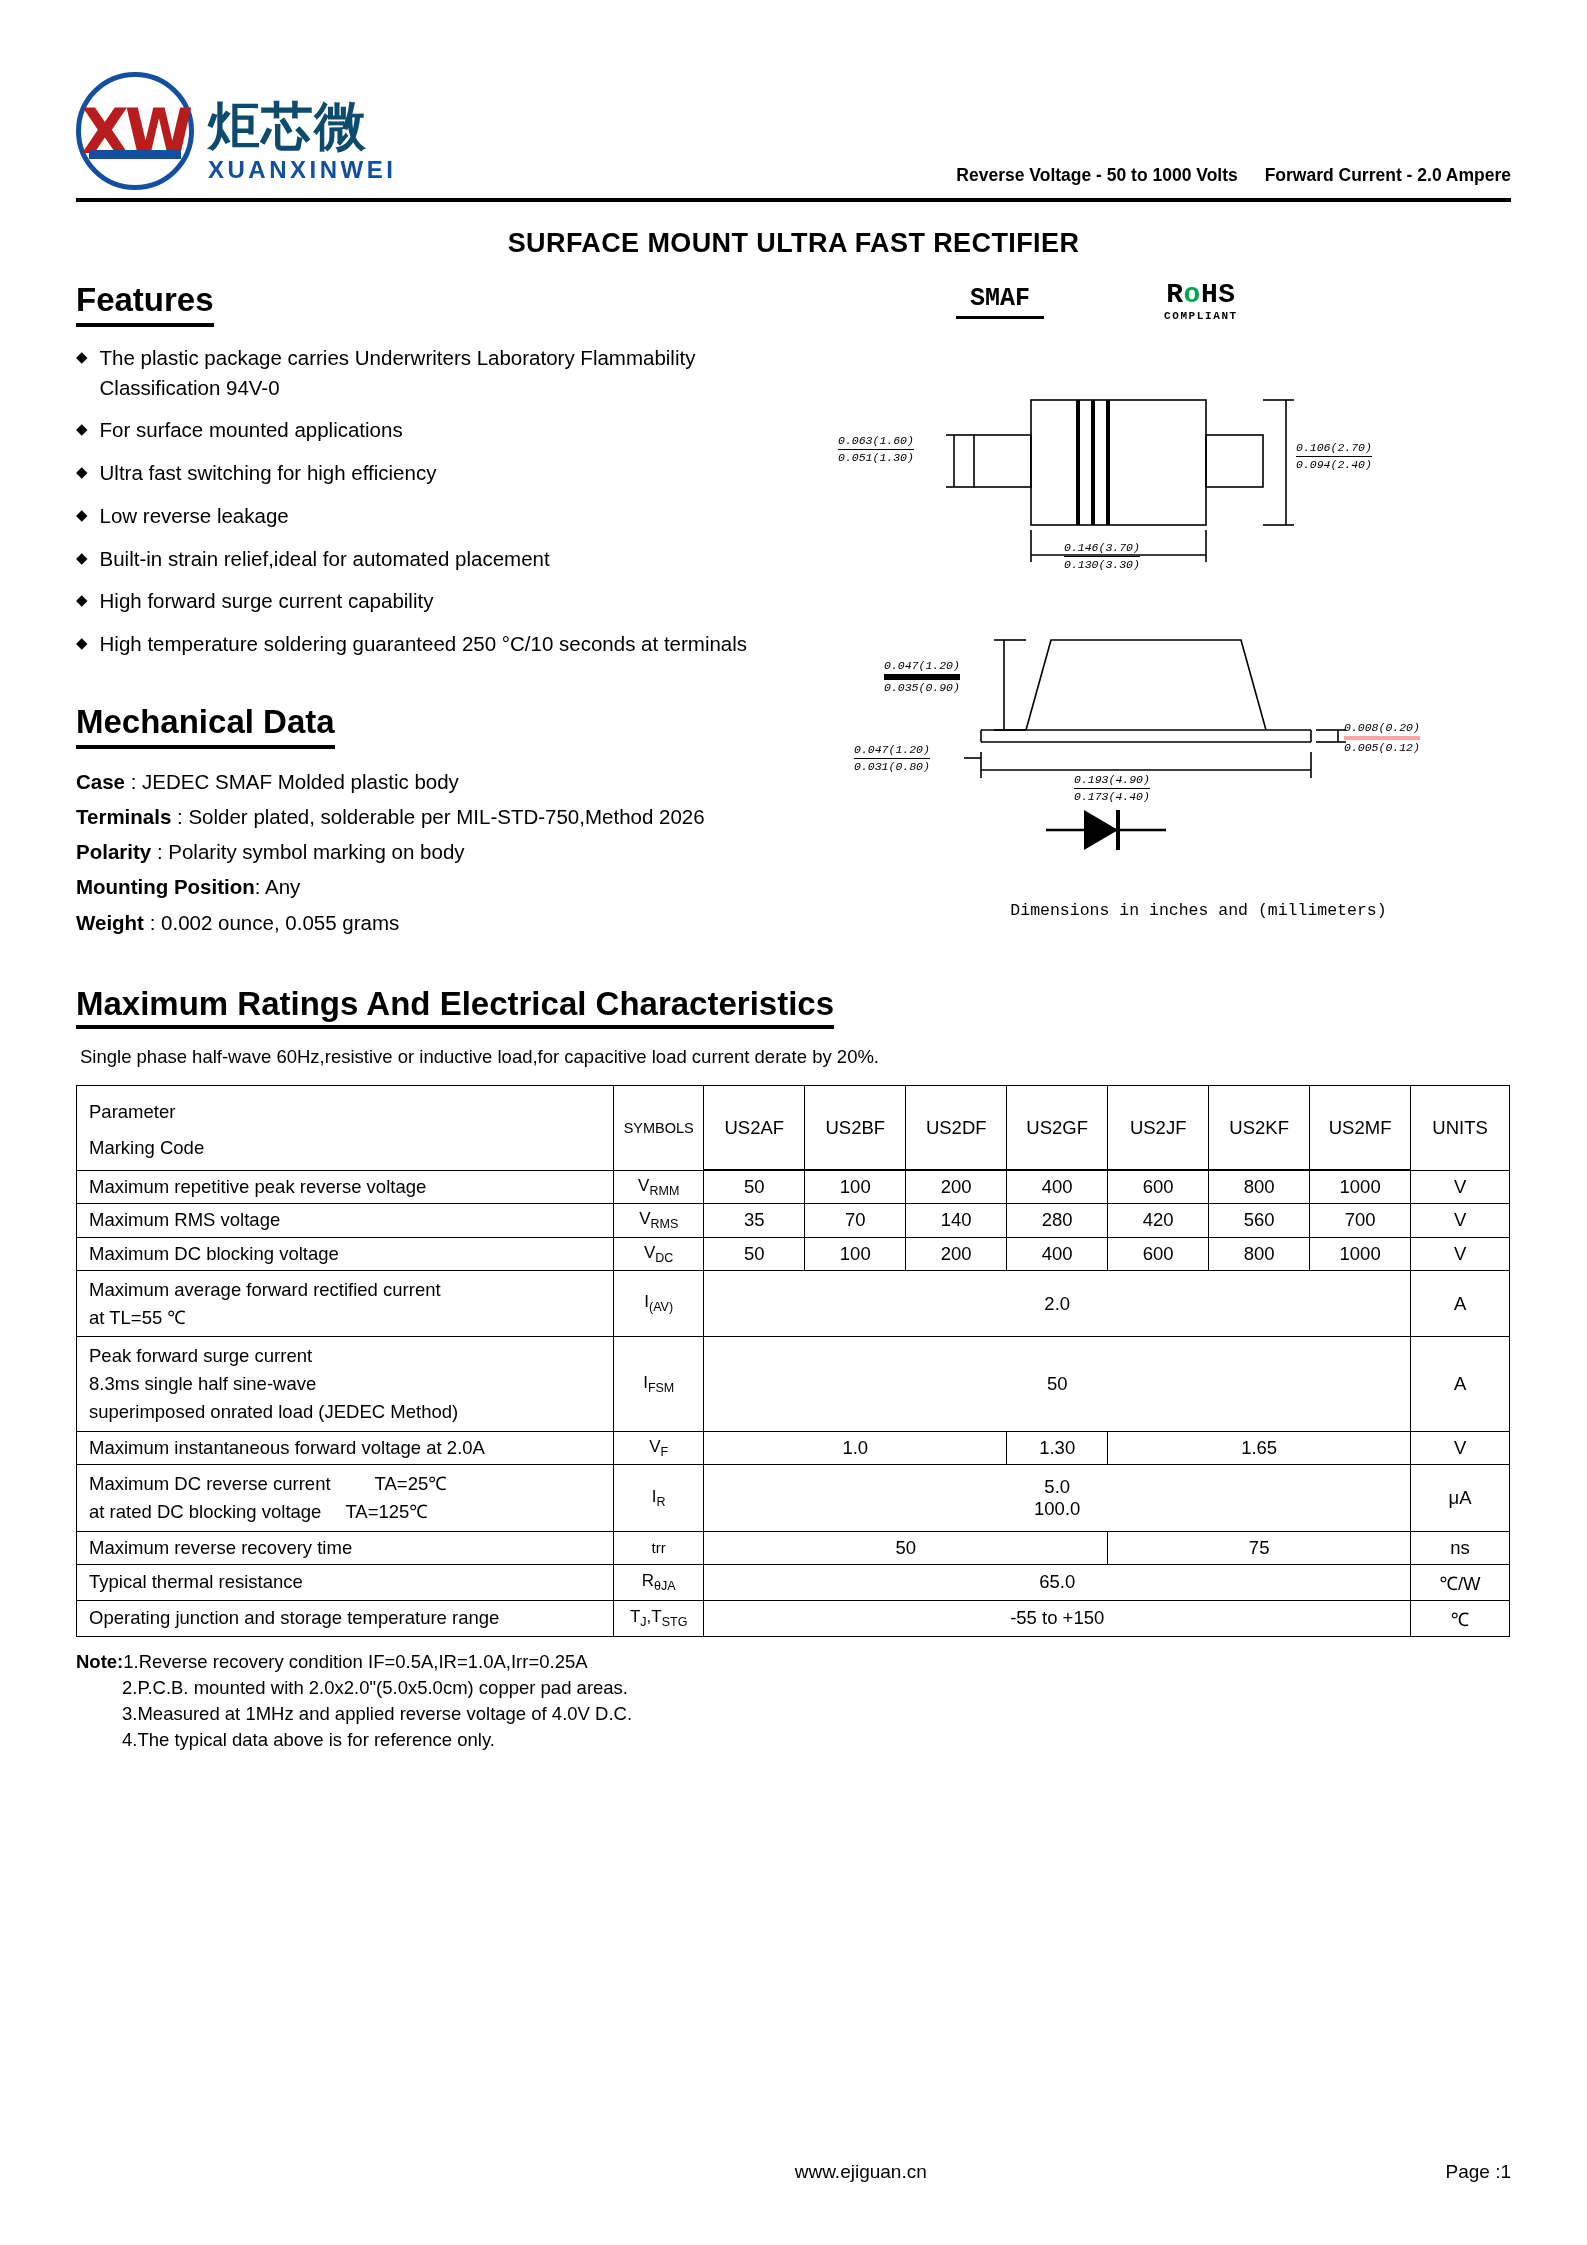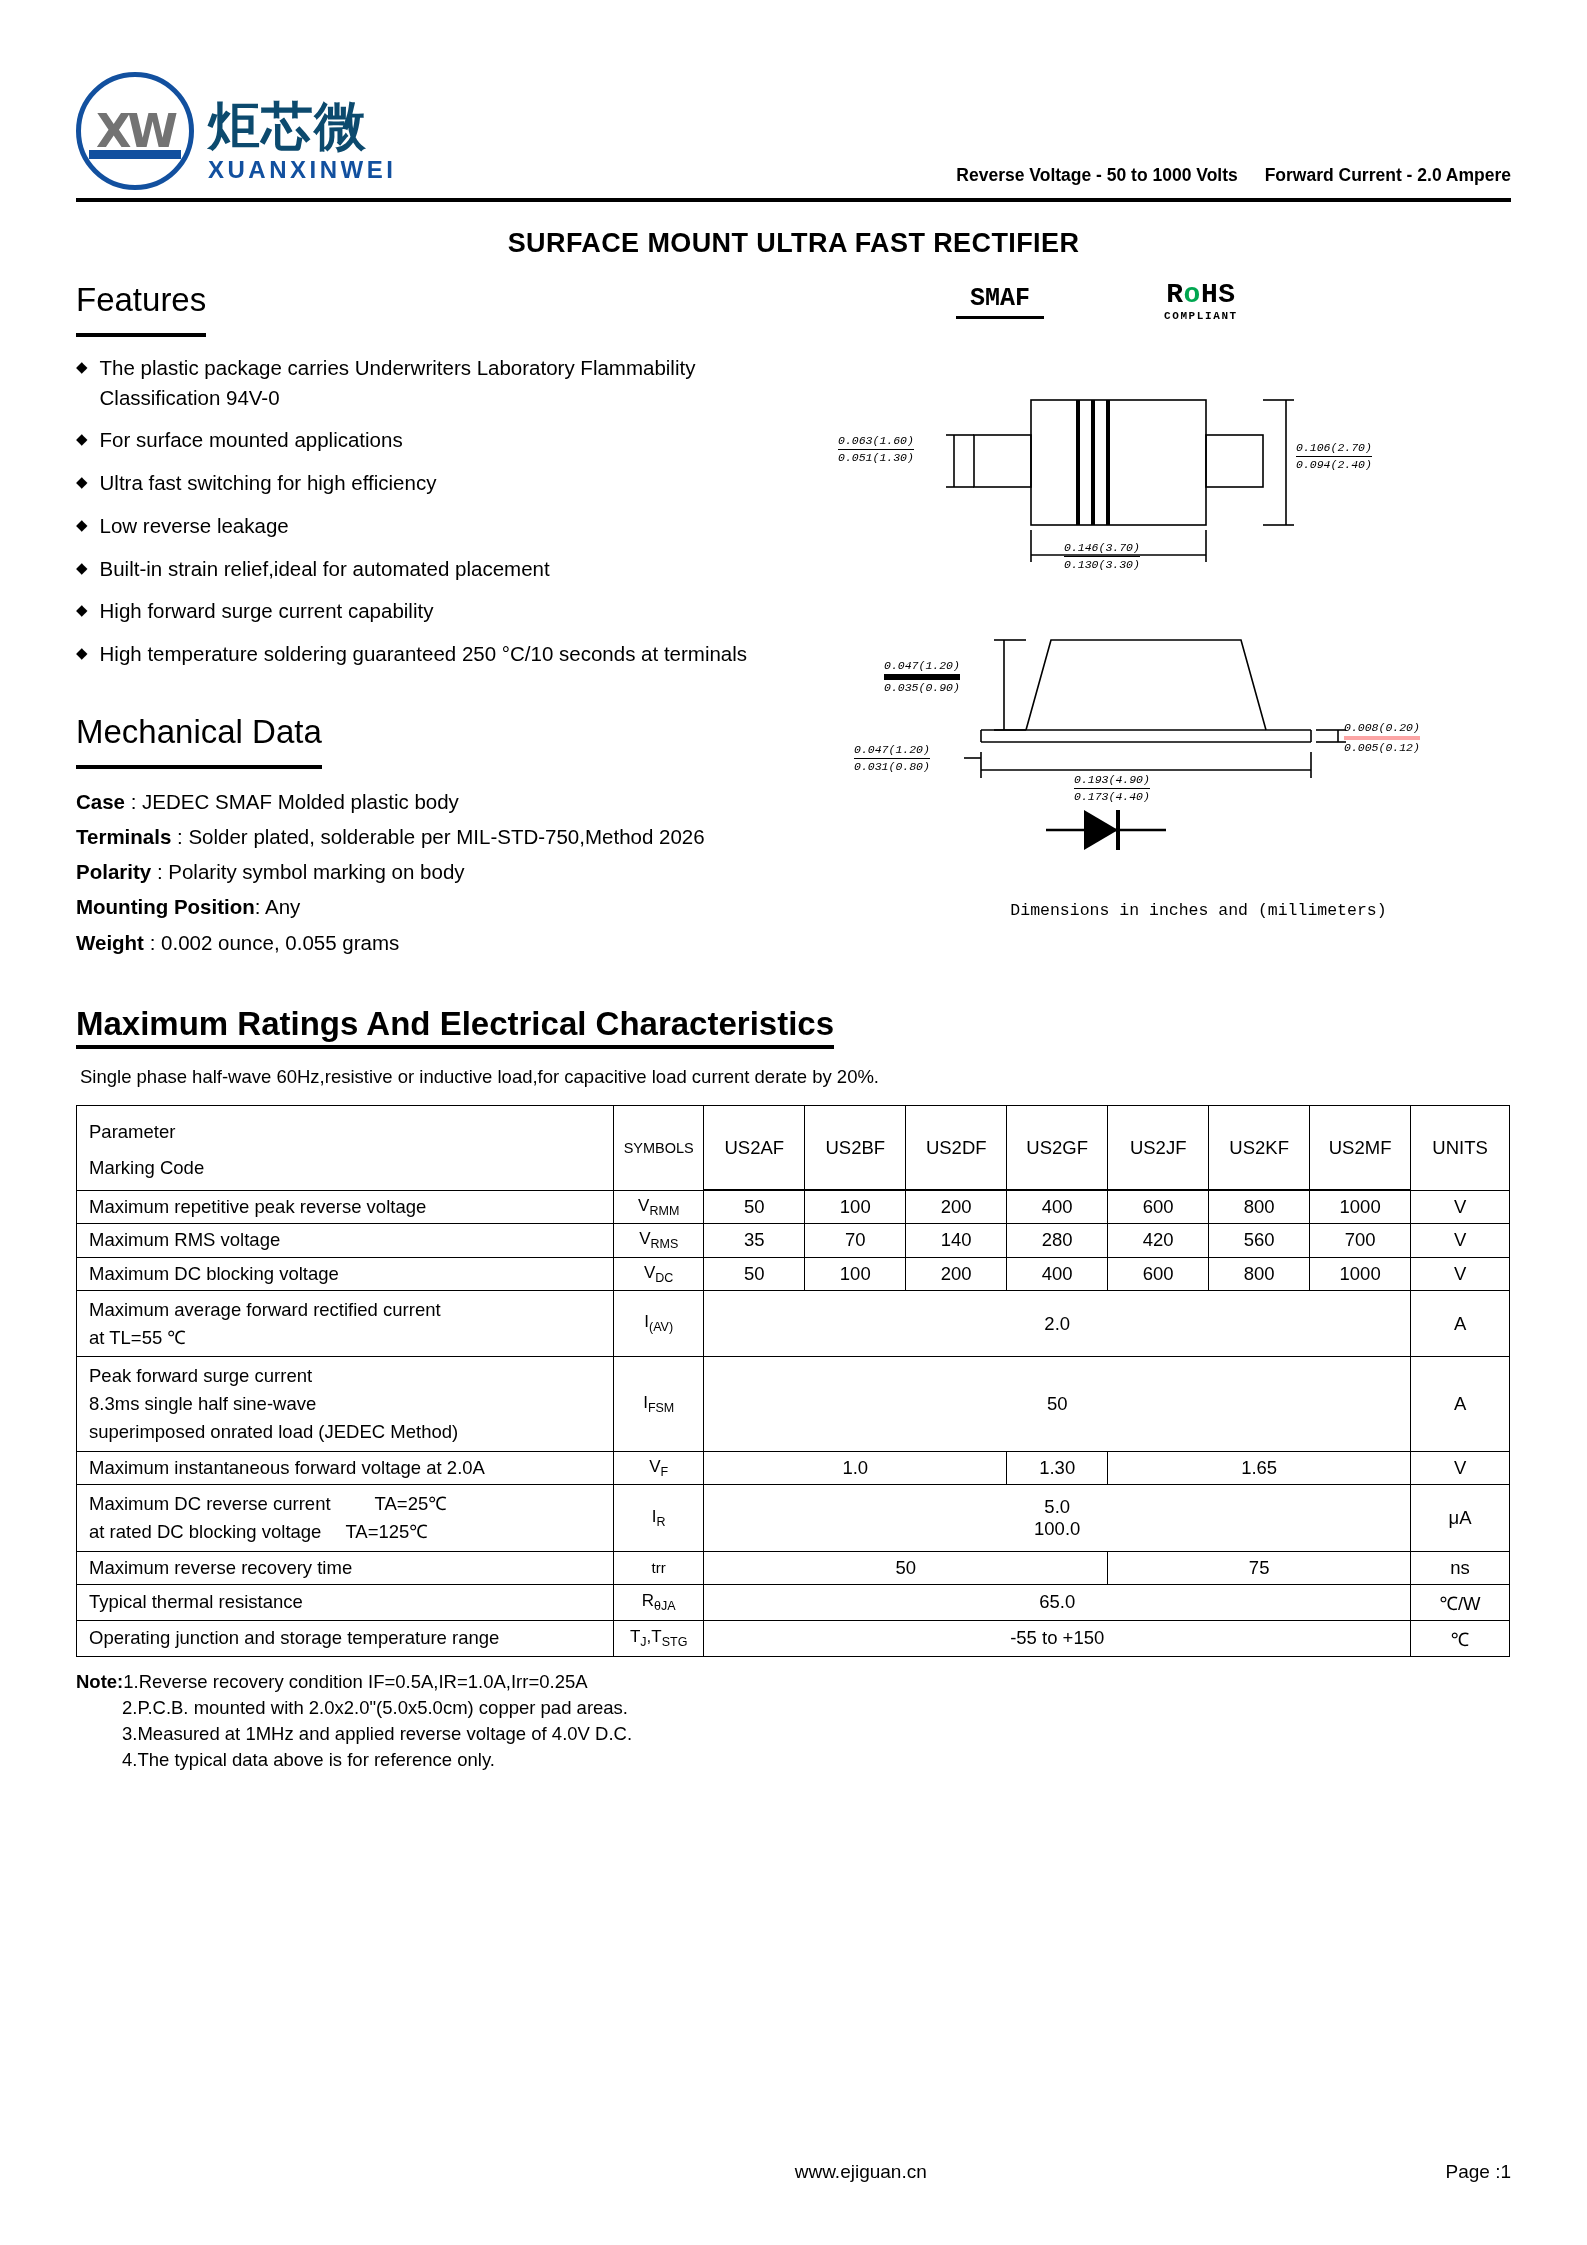--- a/index.html
+++ b/index.html
@@ -42,23 +42,23 @@
     border: 5px solid #12509f;
     position: relative;
     flex: none;
   }
   .logo-mark .xw {
     position: absolute;
     inset: 0;
     display: flex;
     align-items: center;
     justify-content: center;
-    font-size: 46px;
-    font-weight: bold;
-    color: #737373;
+    font-size: 62px;
+    font-weight: bold;
+    color: #b91c1c;
     letter-spacing: -4px;
     font-family: "DejaVu Sans", sans-serif;
   }
   .logo-mark .bar {
     position: absolute;
     left: 8px;
     right: 8px;
     bottom: 26px;
     height: 9px;
     background: #12509f;
@@ -115,24 +115,24 @@
   
   .body-cols {
     display: flex;
     margin-top: 22px;
   }
   .col-left { width: 770px; }
   .col-right { flex: 1; position: relative; font-family: Liberation Mono, monospace; }
 
   h2.hdr {
     font-size: 33px;
-    font-weight: normal;
+    font-weight: bold;
     display: inline-block;
     border-bottom: 4px solid #000;
-    padding-bottom: 14px;
+    padding-bottom: 4px;
     margin: 0 0 16px 0;
   }
   .features { margin: 0; padding: 0; list-style: none; }
   .features li {
     display: flex;
     font-size: 20.5px;
     line-height: 1.45;
     margin-bottom: 13px;
   }
   .features li .bullet {

